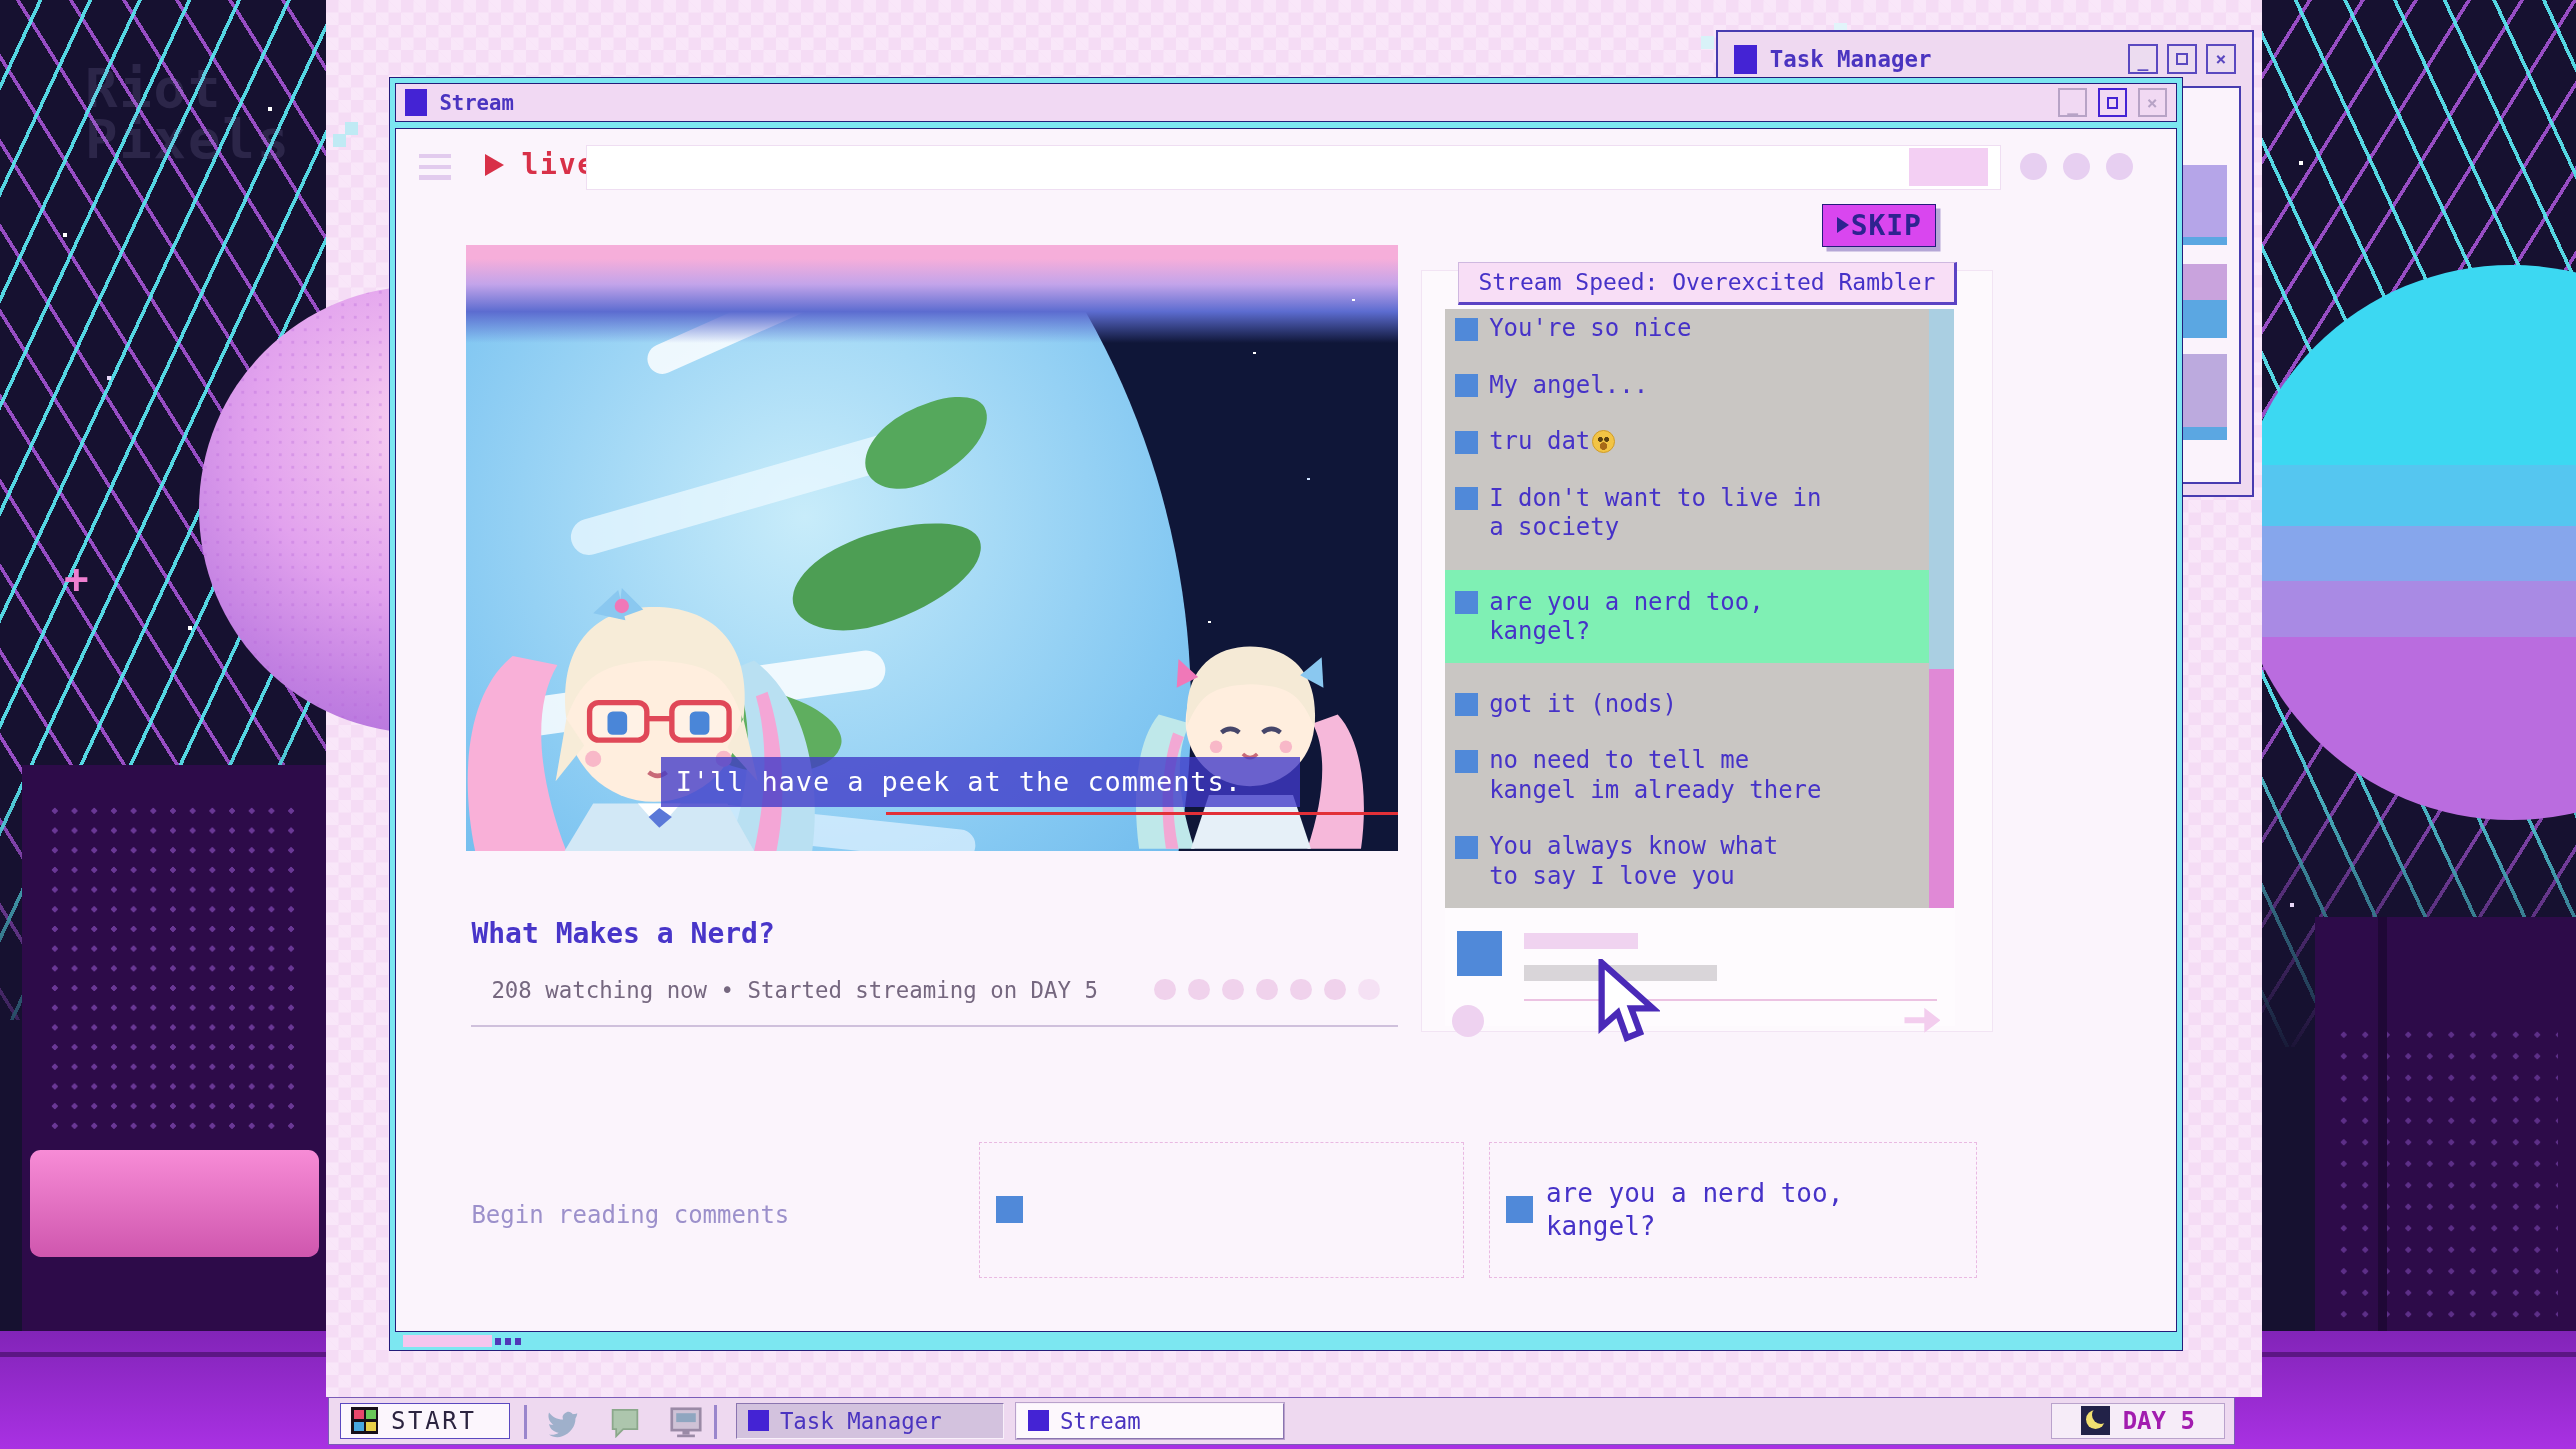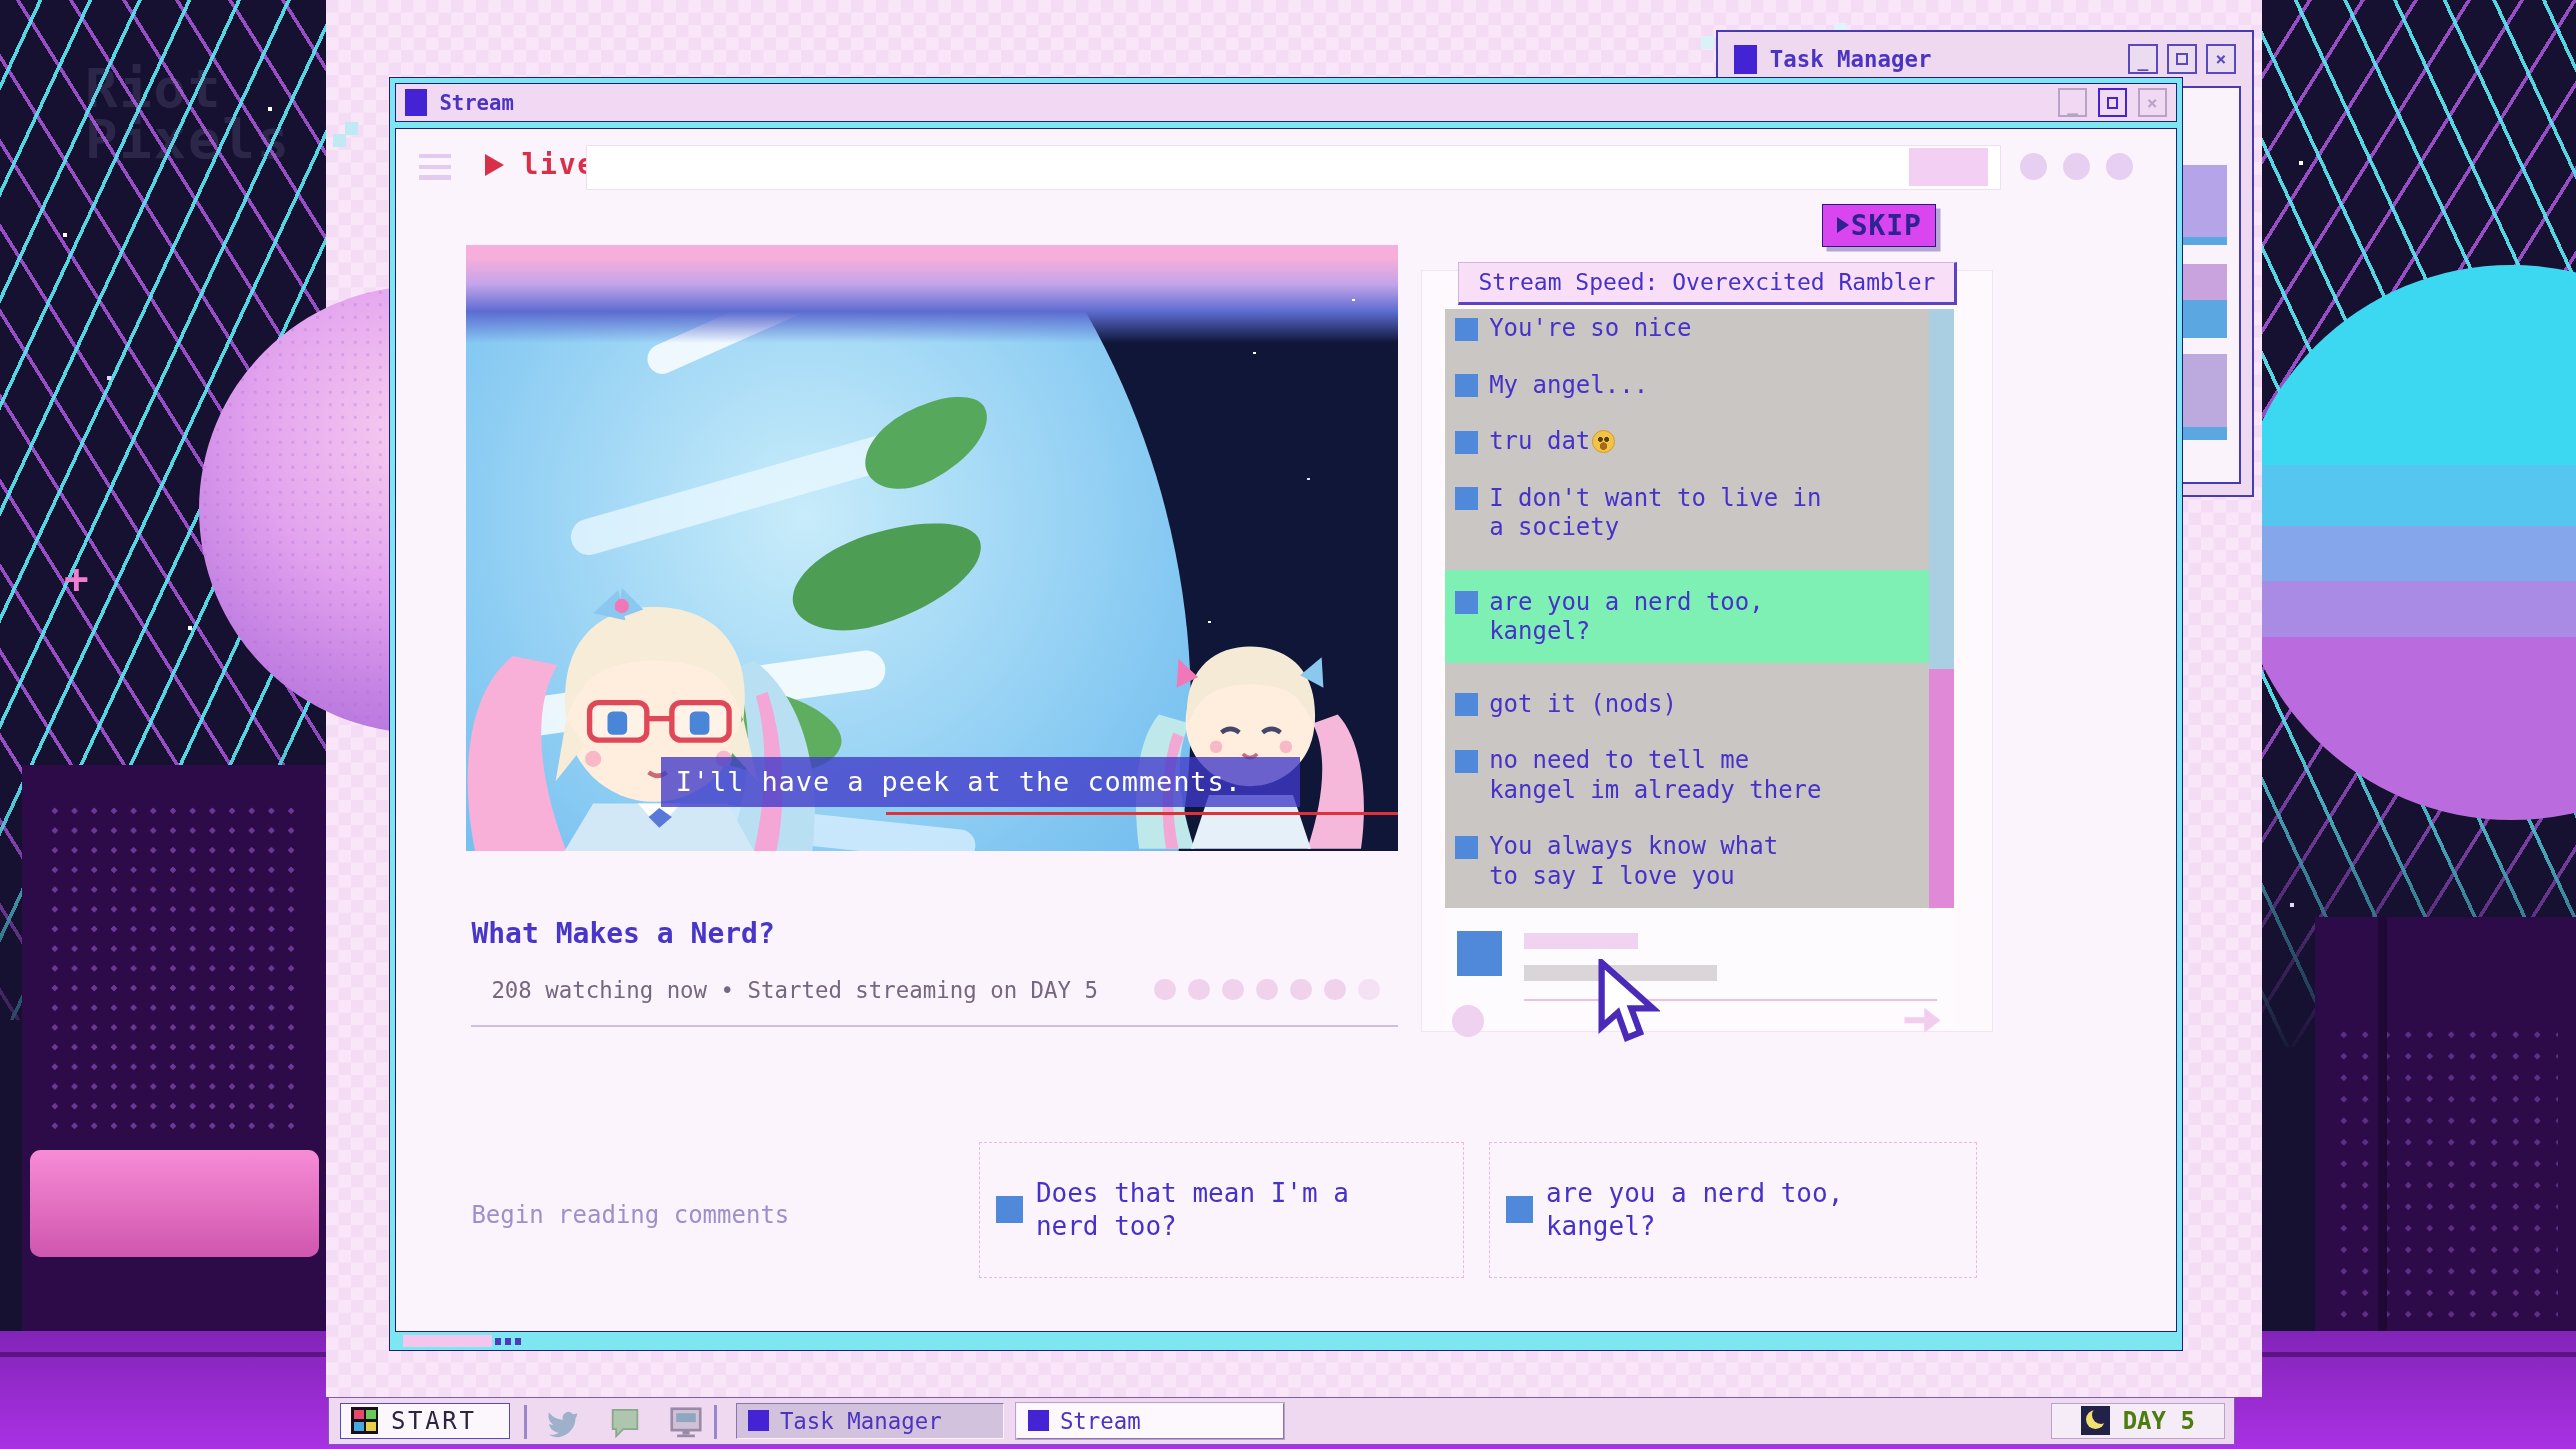--- a/index.html
+++ b/index.html
@@ -196,21 +196,21 @@
   .tb-btn { position:absolute; top:4.5px; width:268px; height:36px; display:flex; align-items:center; gap:10.7px; padding:0 10.7px; }
   .tb-btn .sq { width:21.5px; height:21.5px; background:#4423d4; flex:none; }
   .tb-btn .lbl { color:#4a34c0; font-size:22.4px; }
   .tb-btn.pressed { background:#d3c2de; border:1.8px solid; border-color:#8a74b0 #f8f0fa #f8f0fa #8a74b0; }
   .tb-btn.raised { background:#fdf8fd; border:1.8px solid; border-color:#f8f0fa #8a74b0 #8a74b0 #f8f0fa; outline:0.9px solid #b9a2cc; }
   .clock { position:absolute; right:9px; top:4.5px; width:174px; height:36px; border:1.8px solid #b9a2cc;
     background:#f6ecf8; display:flex; align-items:center; justify-content:center; gap:12.5px; }
   .moon-box { position:relative; width:29px; height:29px; background:#222248; overflow:hidden; }
   .moon-box::before { content:""; position:absolute; left:4.5px; top:3.6px; width:19.7px; height:19.7px; border-radius:50%; background:#f2e070; }
   .moon-box::after { content:""; position:absolute; left:10.7px; top:0px; width:18px; height:18px; border-radius:50%; background:#222248; }
-  .clock-label { color:#4d7c0f; font-size:24px; font-weight:bold; }
+  .clock-label { color:#a21caf; font-size:24px; font-weight:bold; }
 
   
   .cursor { position:absolute; left:1597px; top:959px; }
 </style>
 </head>
 <body>
 
 <div class="screen">
 
   <div class="grid-left"></div>
@@ -433,24 +433,20 @@
           <div class="in-bar2"></div>
           <div class="in-line"></div>
           <div class="in-circle"></div>
           <div class="in-send"></div>
         </div>
       </div>
 
       <div class="begin-label">Begin reading comments</div>
       <div class="choice choice1">
         <span class="avatar"></span>
-        <div>
-            <div>Does that mean I'm a</div>
-            <div>nerd too?</div>
-          </div>
       </div>
       <div class="choice choice2">
         <span class="avatar"></span>
         <div>
             <div>are you a nerd too,</div>
             <div>kangel?</div>
           </div>
       </div>
     </div>
 

